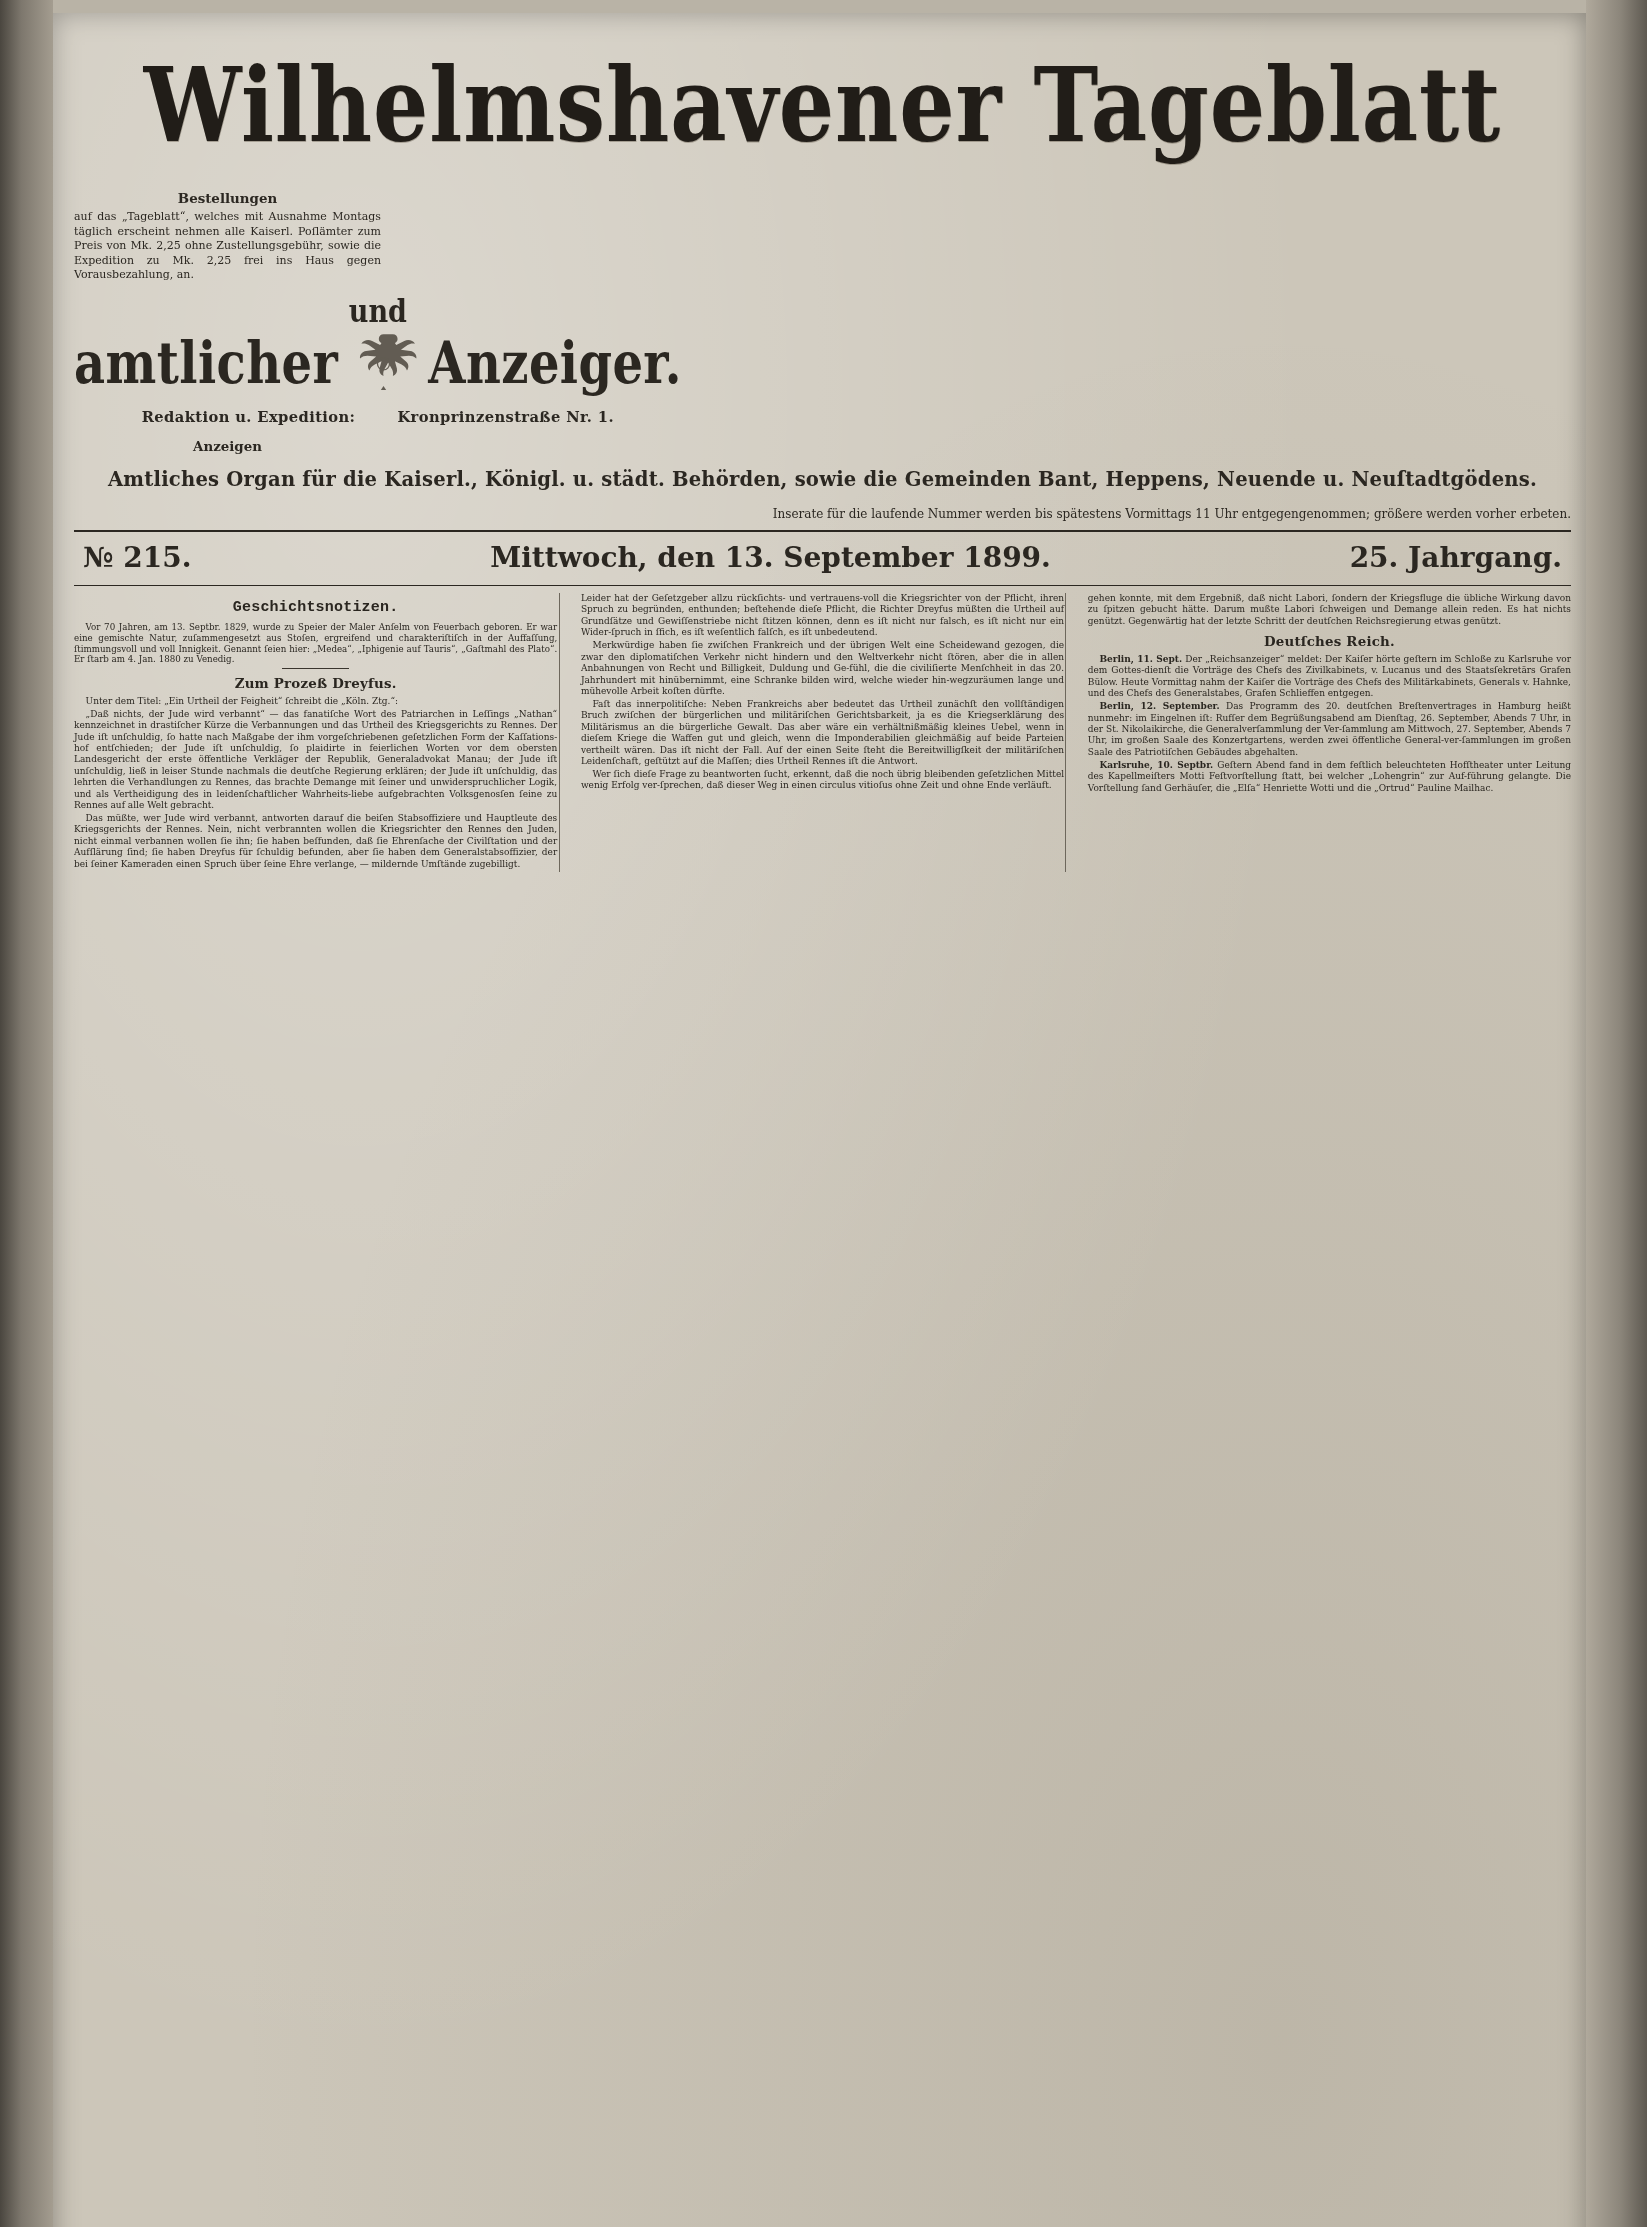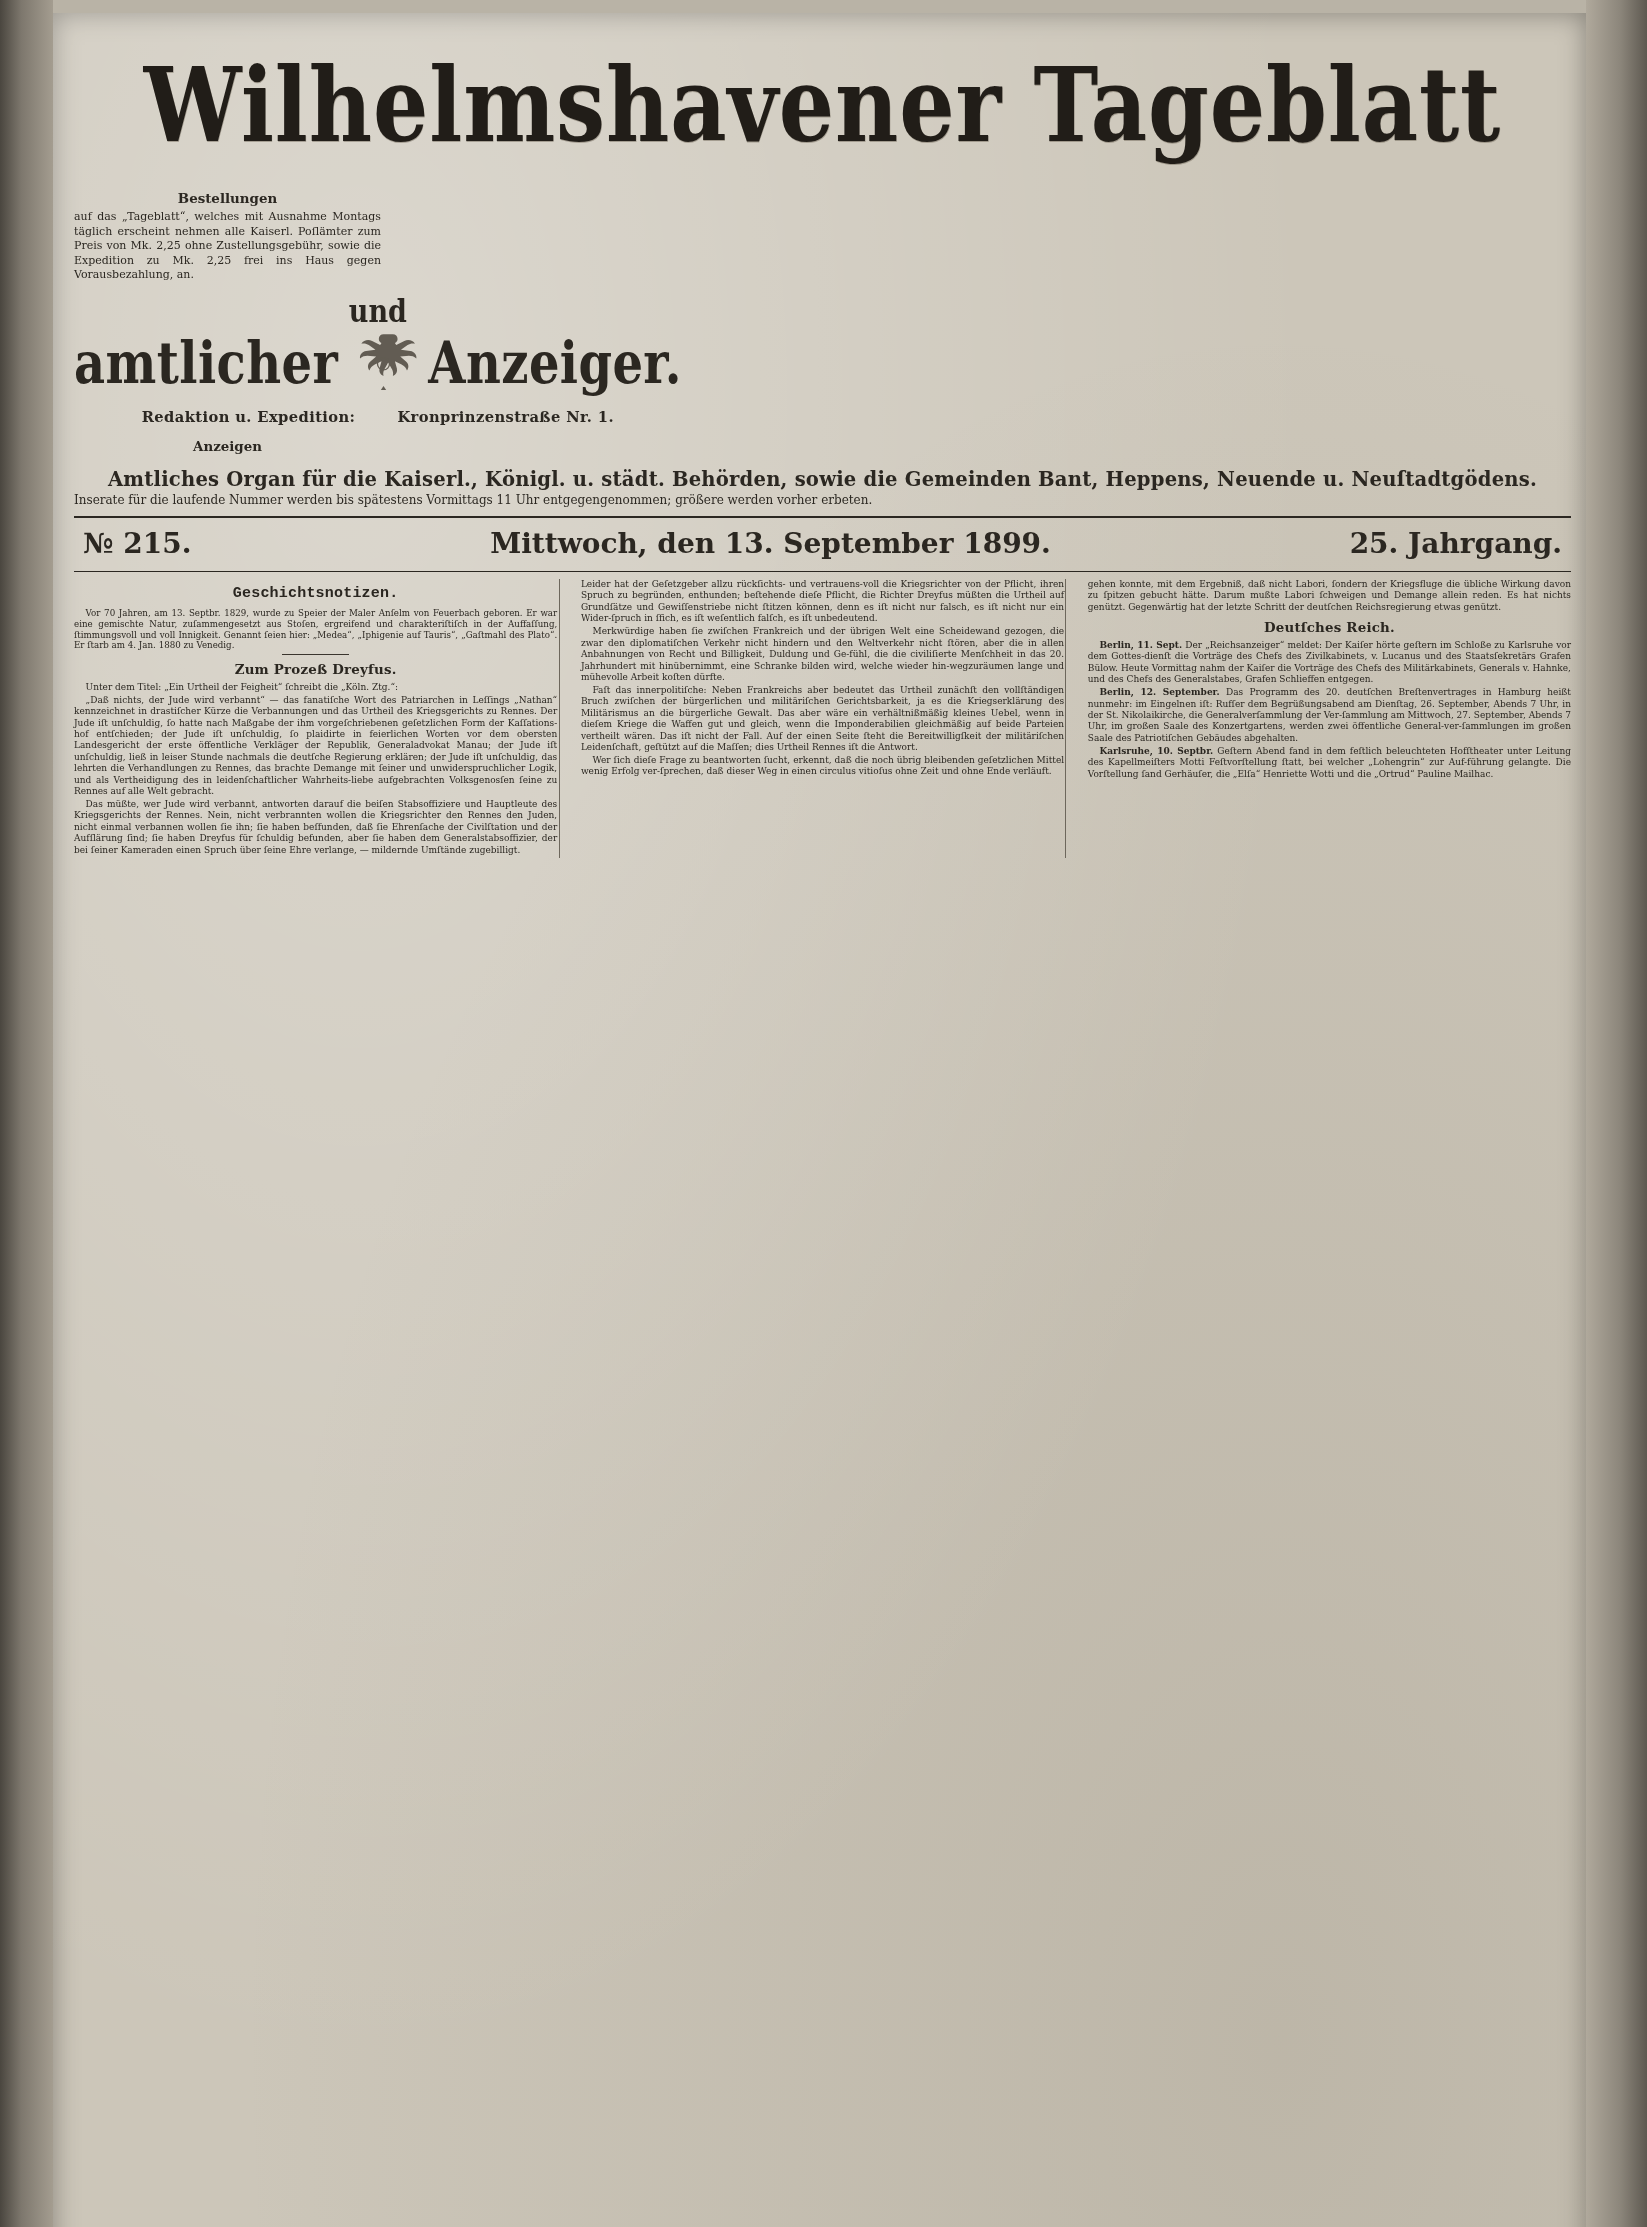--- a/index.html
+++ b/index.html
@@ -129,23 +129,23 @@
   .redaktion span { display: inline-block; }
   .organ {
     text-align: center;
     font-size: 19.6px;
     font-weight: bold;
     margin-top: 8px;
     letter-spacing: 0.2px;
     transform: scaleY(1.08);
   }
   .inserate {
-    text-align: left;
+    text-align: right;
     font-size: 12px;
-    margin-top: 3px;
+    margin-top: 17px;
   }
   .rule-thick {
     border-top: 2.2px solid #2b2721;
     margin-top: 9px;
   }
   .issue-row {
     display: flex;
     align-items: flex-end;
     justify-content: space-between;
     margin-top: 9.8px;

